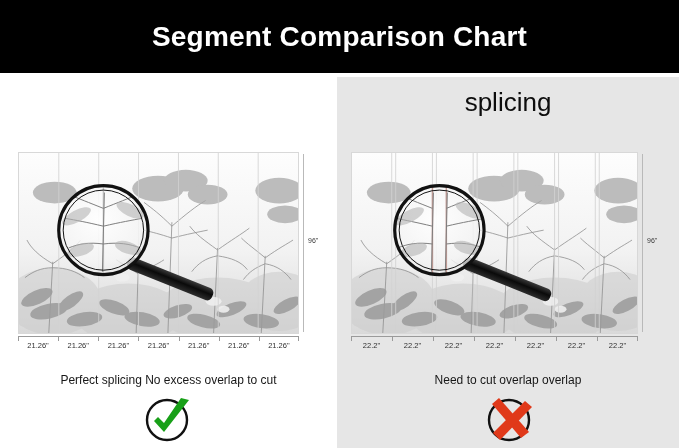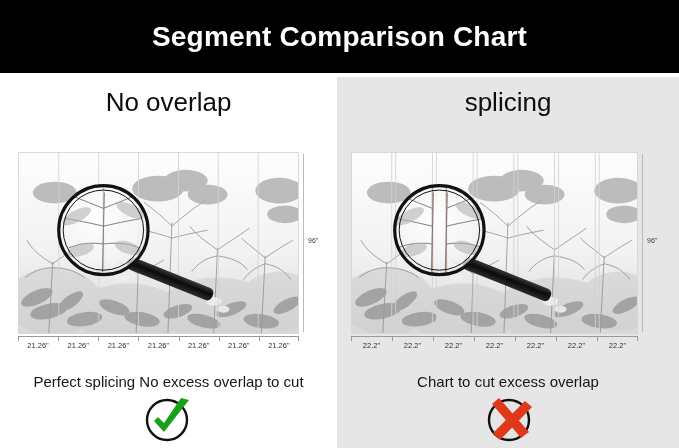--- a/index.html
+++ b/index.html
@@ -90,21 +90,21 @@
     font-size:7.5px;
     color:#2e2e2e;
     font-family:"Liberation Sans", sans-serif;
     white-space:nowrap;
   }
 
   
   .caption{
     position:absolute;left:0;width:100%;top:300px;
     text-align:center;
-    font-size:15px;
+    font-size:12px;
     color:#171717;
     font-family:"Liberation Sans", sans-serif;
   }
 
   
   .verdict{
     position:absolute;top:322px;left:0;width:100%;
     display:flex;align-items:center;justify-content:center;
   }
   .verdict svg{display:block;}
@@ -116,21 +116,20 @@
 
   <div class="header">
     <div class="header-title">Segment Comparison Chart</div>
   </div>
 
   <div class="panels">
 
     <div class="panel panel-left">
       <div class="panel-inner">
 
-        <div class="panel-heading">No overlap</div>
 
         <div class="mural-wrap left">
           <div class="mural">
             <svg viewBox="0 0 281 182" preserveAspectRatio="none" aria-hidden="true">
               <defs>
                 <linearGradient id="skyL" x1="0" y1="0" x2="0" y2="1">
                   <stop offset="0%" stop-color="#fdfdfd"></stop>
                   <stop offset="55%" stop-color="#f2f2f2"></stop>
                   <stop offset="100%" stop-color="#d9d9d9"></stop>
                 </linearGradient>
@@ -452,21 +451,21 @@
             <div class="ruler-label">22.2"</div>
             <div class="ruler-label">22.2"</div>
             <div class="ruler-label">22.2"</div>
             <div class="ruler-label">22.2"</div>
             <div class="ruler-label">22.2"</div>
             <div class="ruler-label">22.2"</div>
             <div class="ruler-label">22.2"</div>
           </div>
         </div>
 
-        <div class="caption">Chart to cut excess overlap</div>
+        <div class="caption">Need to cut overlap overlap</div>
 
         <div class="verdict">
           <svg width="56" height="50" viewBox="0 0 56 50">
             <circle cx="29" cy="25" r="20" fill="none" stroke="#111111" stroke-width="2.4"></circle>
             <g fill="#e0391a">
               <path d="M12 9 L19 3 L49 37 L41 43 Z"></path>
               <path d="M45 6 L52 12 L20 45 L13 38 Z"></path>
             </g>
           </svg>
         </div>

